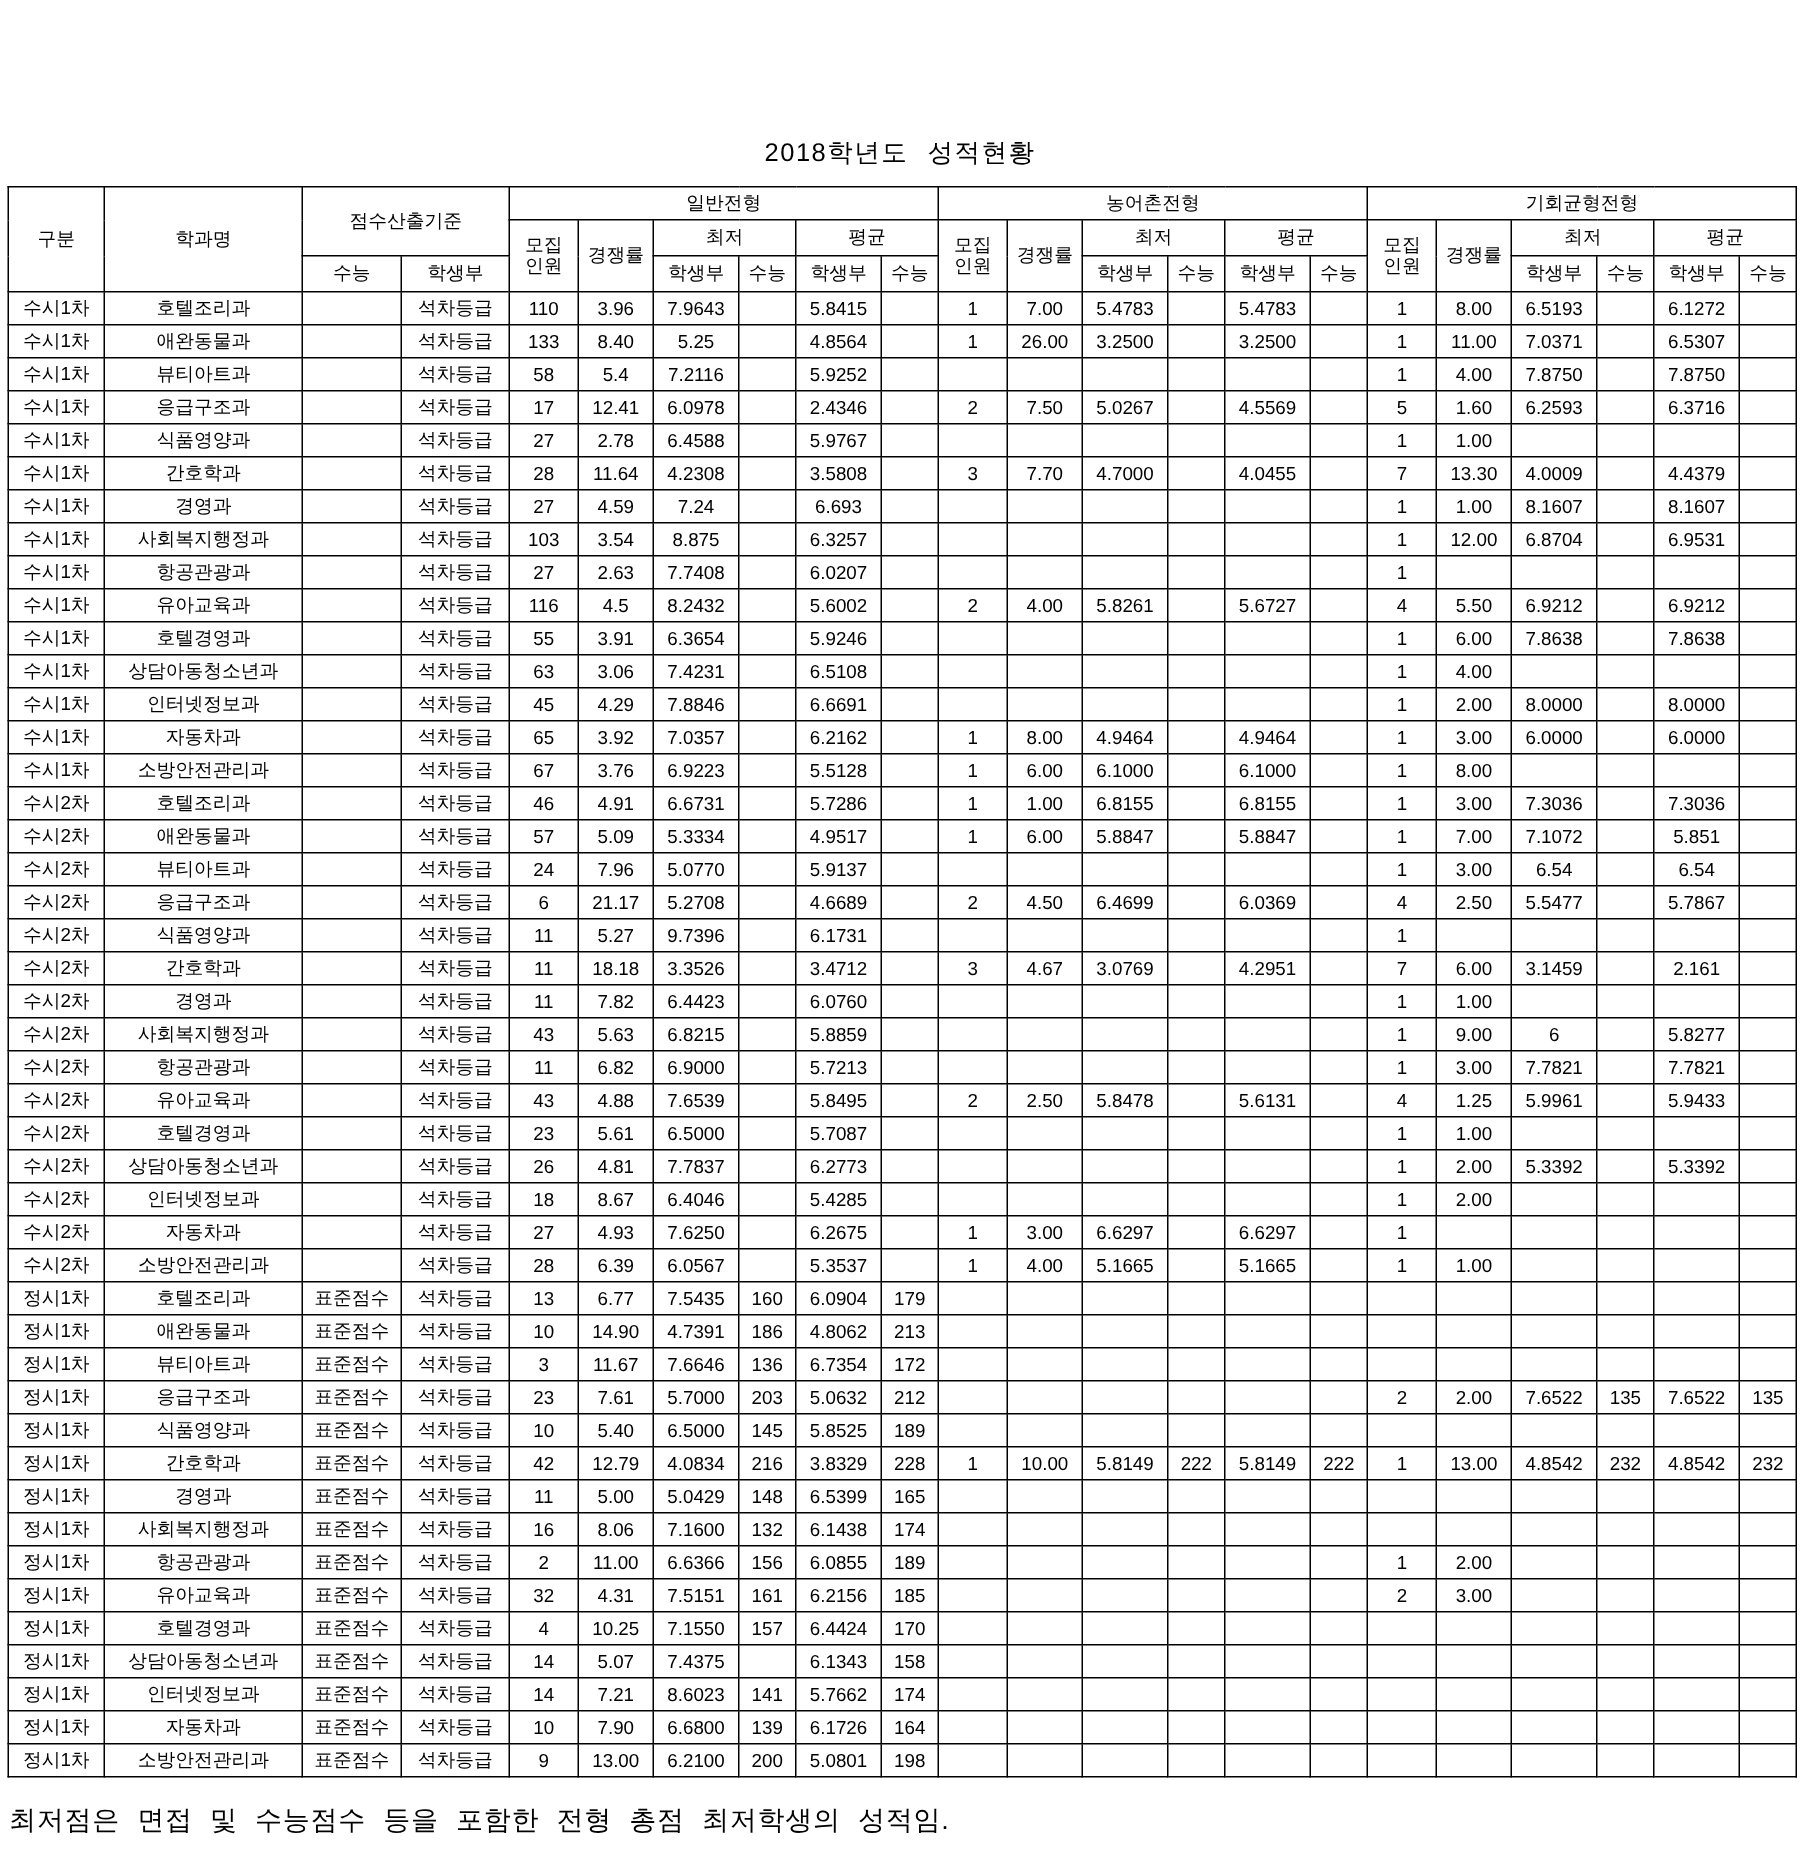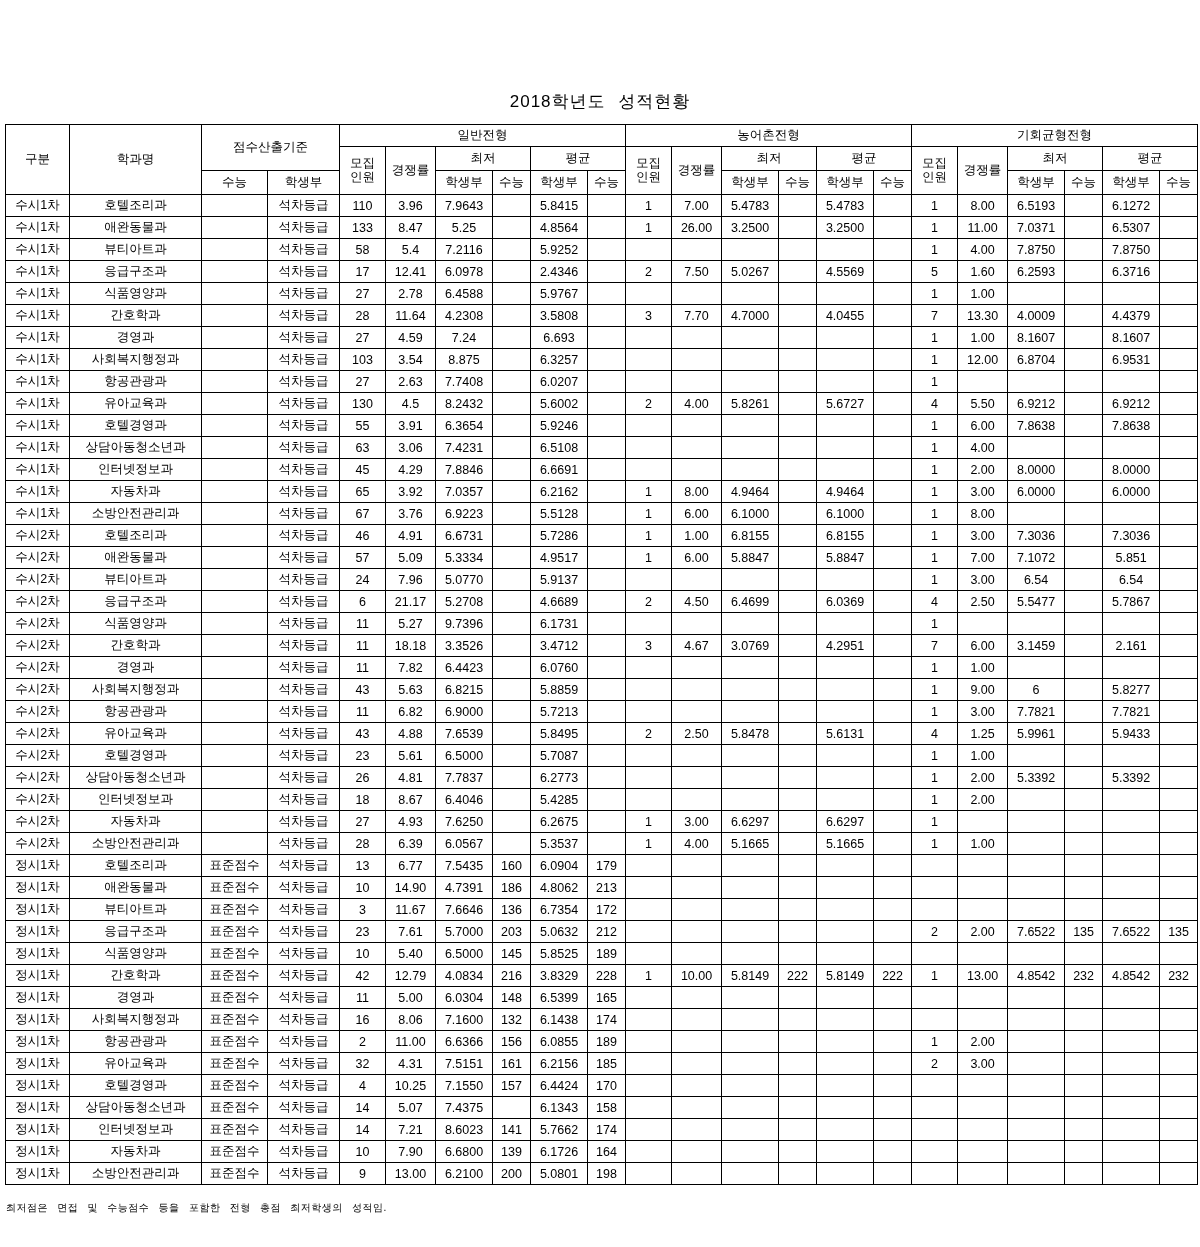--- a/index.html
+++ b/index.html
@@ -33,21 +33,21 @@
     padding: 0 1px;
     overflow: hidden;
     white-space: nowrap;
   }
   .grade-table thead th { height: 21px; }
   .grade-table thead tr.sub th { height: 23px; }
   .grade-table tbody td { height: 21px; }
   th.two-line { white-space: pre-line; line-height: 1.05; }
   .footnote {
     margin: 16px 0 8px 6px;
-    font-size: 10px;
+    font-size: 18px;
     word-spacing: 6px;
     letter-spacing: 0.5px;
   }
 </style>
 </head>
 <body>
 
 <h1 class="title">2018학년도 성적현황</h1>
 
 <table class="grade-table">
@@ -142,21 +142,21 @@
         <td></td>
         <td>6.1272</td>
         <td></td>
       </tr>
       <tr>
         <td>수시1차</td>
         <td>애완동물과</td>
         <td></td>
         <td>석차등급</td>
         <td>133</td>
-        <td>8.47</td>
+        <td>8.40</td>
         <td>5.25</td>
         <td></td>
         <td>4.8564</td>
         <td></td>
         <td>1</td>
         <td>26.00</td>
         <td>3.2500</td>
         <td></td>
         <td>3.2500</td>
         <td></td>
@@ -333,21 +333,21 @@
         <td></td>
         <td></td>
         <td></td>
         <td></td>
       </tr>
       <tr>
         <td>수시1차</td>
         <td>유아교육과</td>
         <td></td>
         <td>석차등급</td>
-        <td>130</td>
+        <td>116</td>
         <td>4.5</td>
         <td>8.2432</td>
         <td></td>
         <td>5.6002</td>
         <td></td>
         <td>2</td>
         <td>4.00</td>
         <td>5.8261</td>
         <td></td>
         <td>5.6727</td>
@@ -983,21 +983,21 @@
         <td>4.8542</td>
         <td>232</td>
       </tr>
       <tr>
         <td>정시1차</td>
         <td>경영과</td>
         <td>표준점수</td>
         <td>석차등급</td>
         <td>11</td>
         <td>5.00</td>
-        <td>6.0304</td>
+        <td>5.0429</td>
         <td>148</td>
         <td>6.5399</td>
         <td>165</td>
         <td></td>
         <td></td>
         <td></td>
         <td></td>
         <td></td>
         <td></td>
         <td></td>

